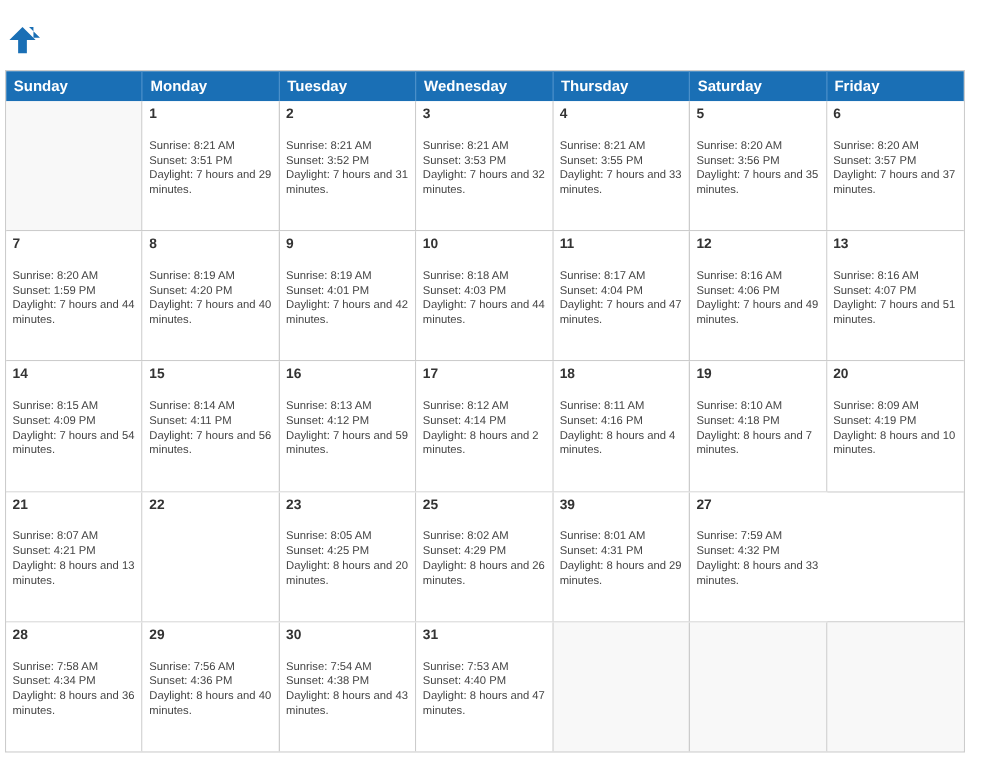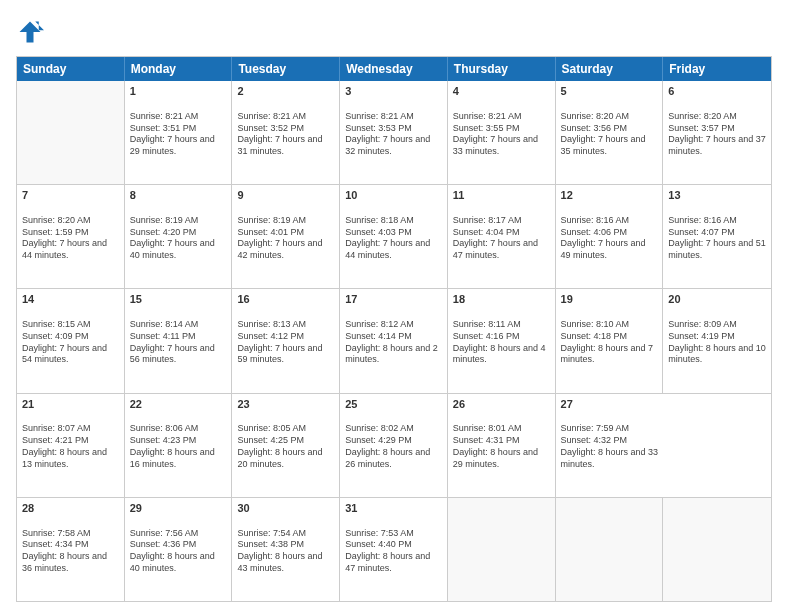--- a/index.html
+++ b/index.html
@@ -6,21 +6,21 @@
     body {
       width: 792px;
       height: 612px;
       font-family: Arial, Helvetica, sans-serif;
       background: #fff;
       overflow: hidden;
     }
     .page {
       width: 792px;
       height: 612px;
-      padding: 18px 20px 10px 16px;
+      padding: 18px 20px 10px 4px;
       display: flex;
       flex-direction: column;
     }
     .header {
       display: flex;
       justify-content: space-between;
       align-items: flex-start;
       margin-bottom: 10px;
     }
     .logo {
@@ -234,32 +234,31 @@
             <div class="info"><span>Sunrise: 8:09 AM</span><br><span>Sunset: 4:19 PM</span><br><span>Daylight: 8 hours and 10 minutes.</span></div>
           </div>
         </div>
         <div class="cal-week">
           <div class="cal-cell">
             <span class="day-num">21</span>
             <div class="info"><span>Sunrise: 8:07 AM</span><br><span>Sunset: 4:21 PM</span><br><span>Daylight: 8 hours and 13 minutes.</span></div>
           </div>
           <div class="cal-cell">
             <span class="day-num">22</span>
-            <div class="info"><span>Sunrise: 8:06 AM</span><br><span>Sunset: 4:23 PM</span><br><span>Daylight: 8 hours and 16 minutes.</span></div>
           </div>
           <div class="cal-cell">
             <span class="day-num">23</span>
             <div class="info"><span>Sunrise: 8:05 AM</span><br><span>Sunset: 4:25 PM</span><br><span>Daylight: 8 hours and 20 minutes.</span></div>
           </div>
           <div class="cal-cell">
             <span class="day-num">25</span>
             <div class="info"><span>Sunrise: 8:02 AM</span><br><span>Sunset: 4:29 PM</span><br><span>Daylight: 8 hours and 26 minutes.</span></div>
           </div>
           <div class="cal-cell">
-            <span class="day-num">26</span>
+            <span class="day-num">39</span>
             <div class="info"><span>Sunrise: 8:01 AM</span><br><span>Sunset: 4:31 PM</span><br><span>Daylight: 8 hours and 29 minutes.</span></div>
           </div>
           <div class="cal-cell">
             <span class="day-num">27</span>
             <div class="info"><span>Sunrise: 7:59 AM</span><br><span>Sunset: 4:32 PM</span><br><span>Daylight: 8 hours and 33 minutes.</span></div>
           </div>
         </div>
         <div class="cal-week">
           <div class="cal-cell">
             <span class="day-num">28</span>

